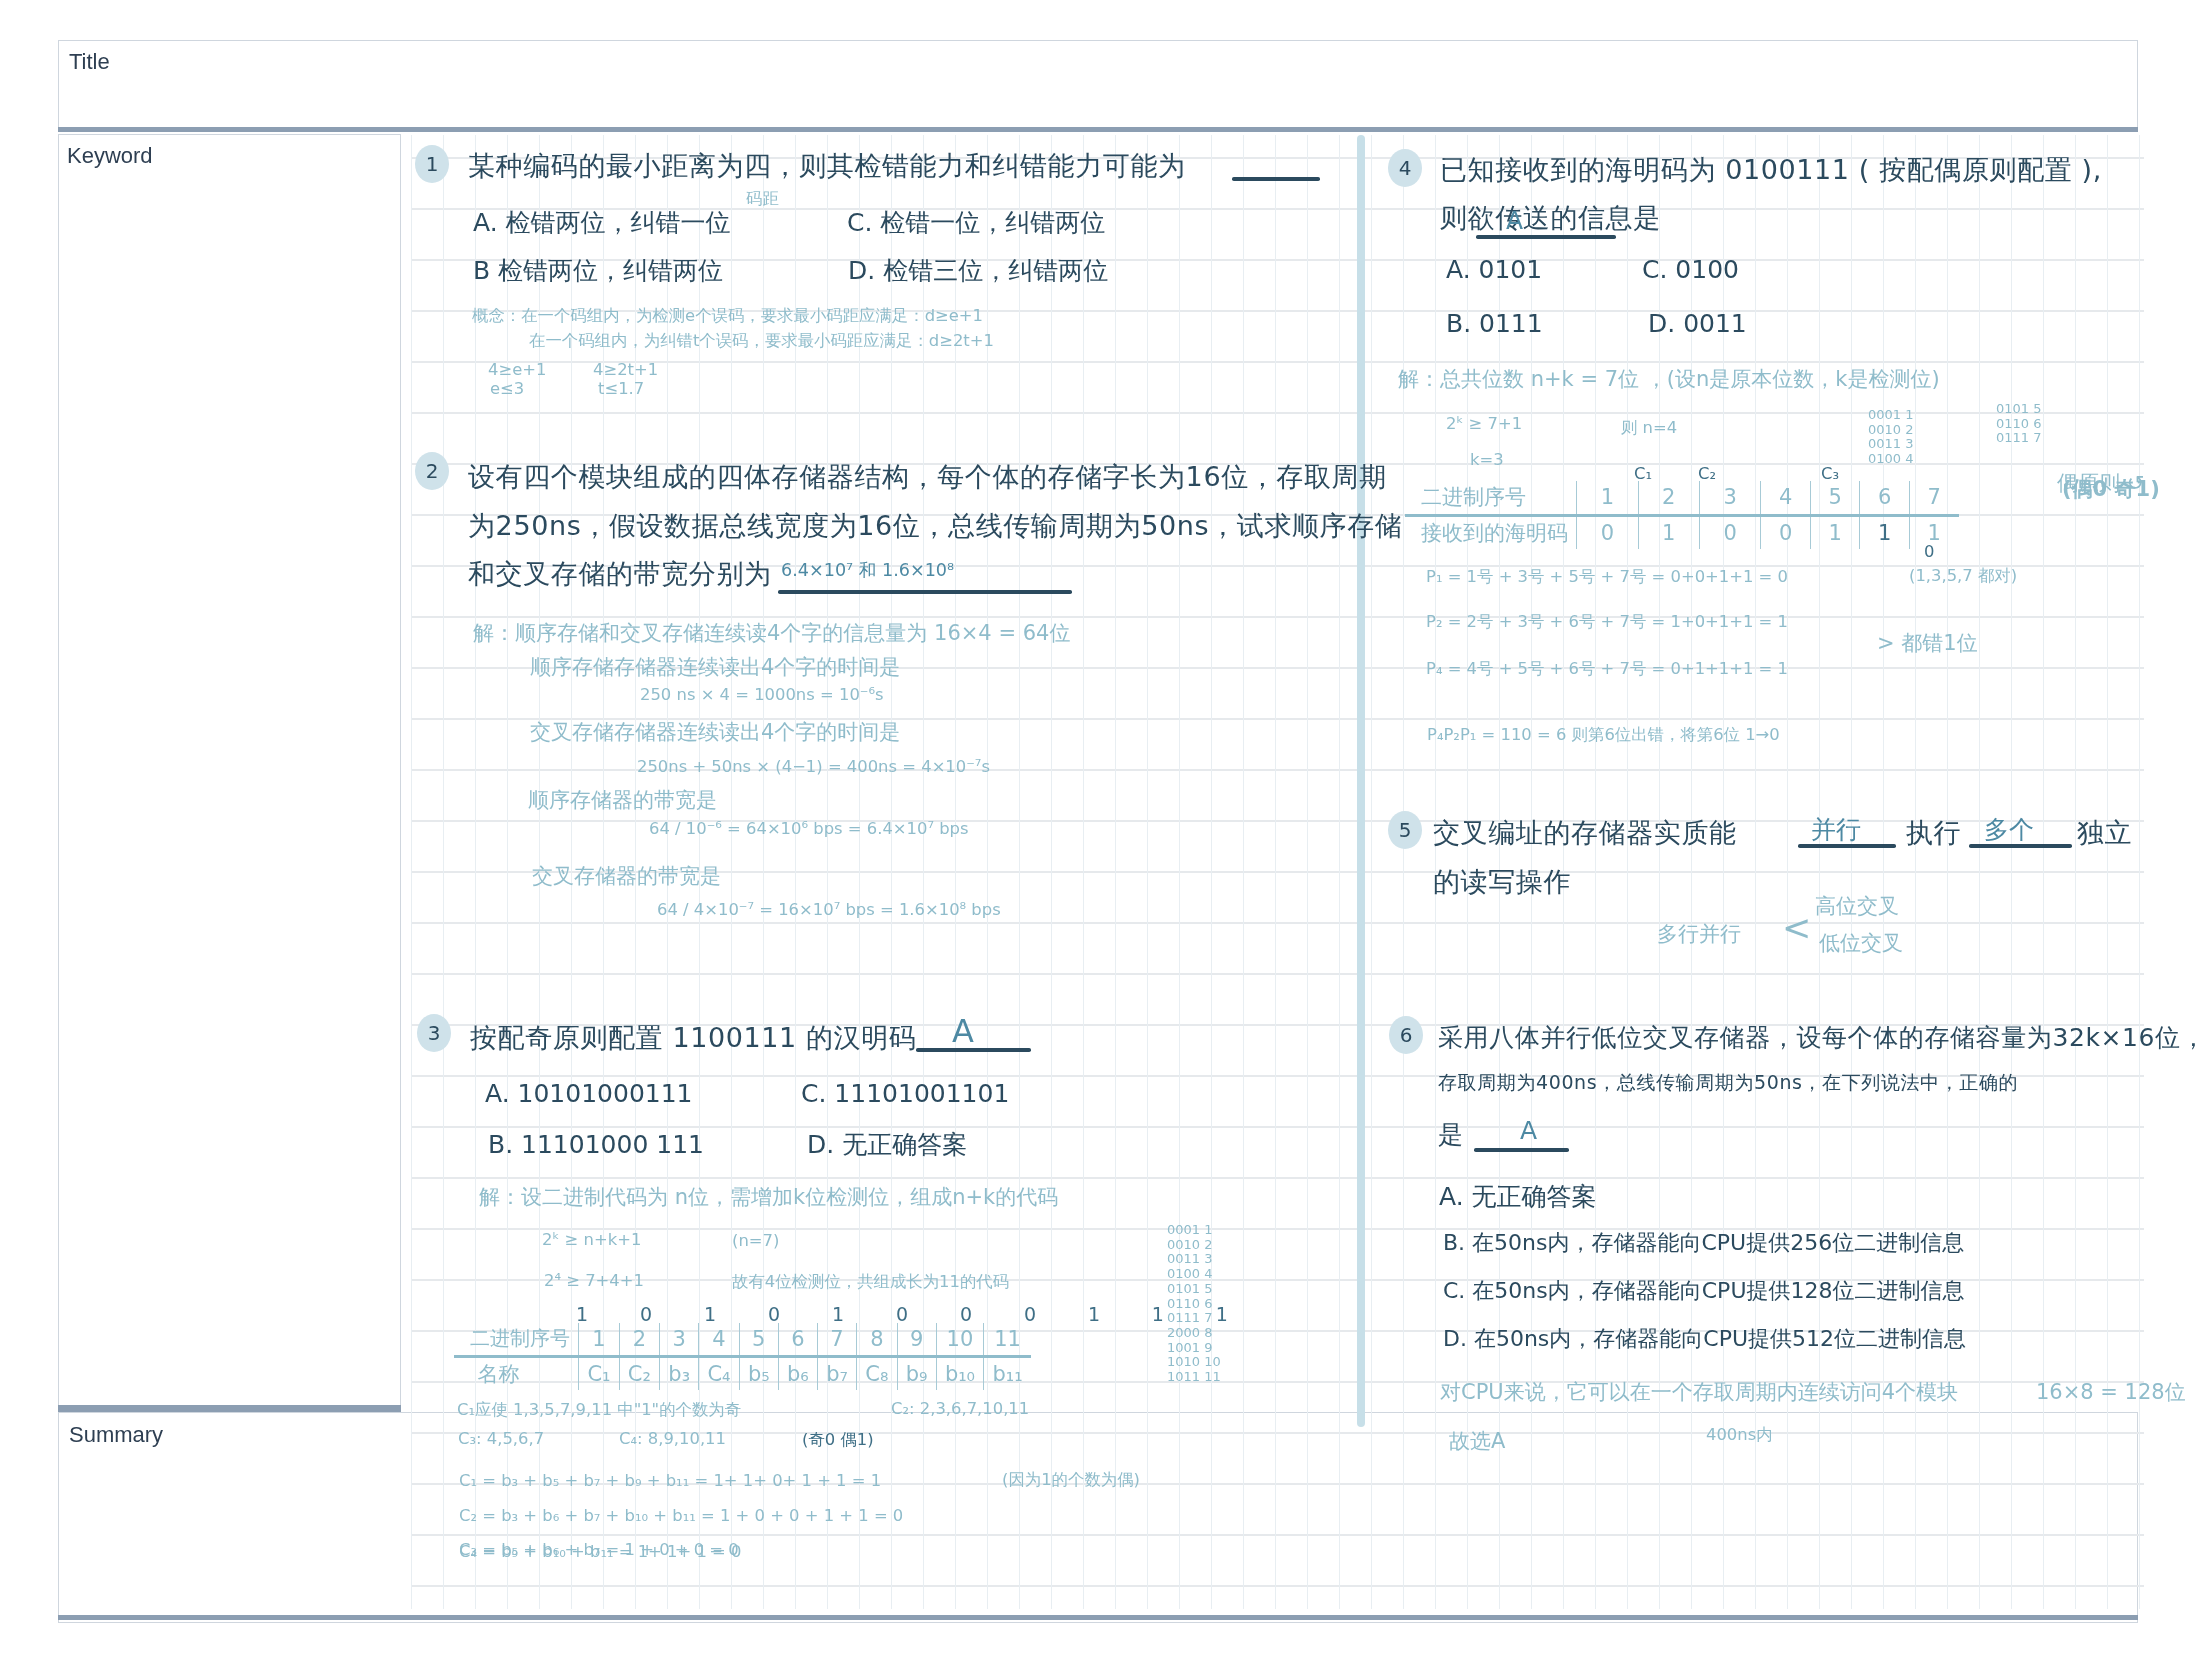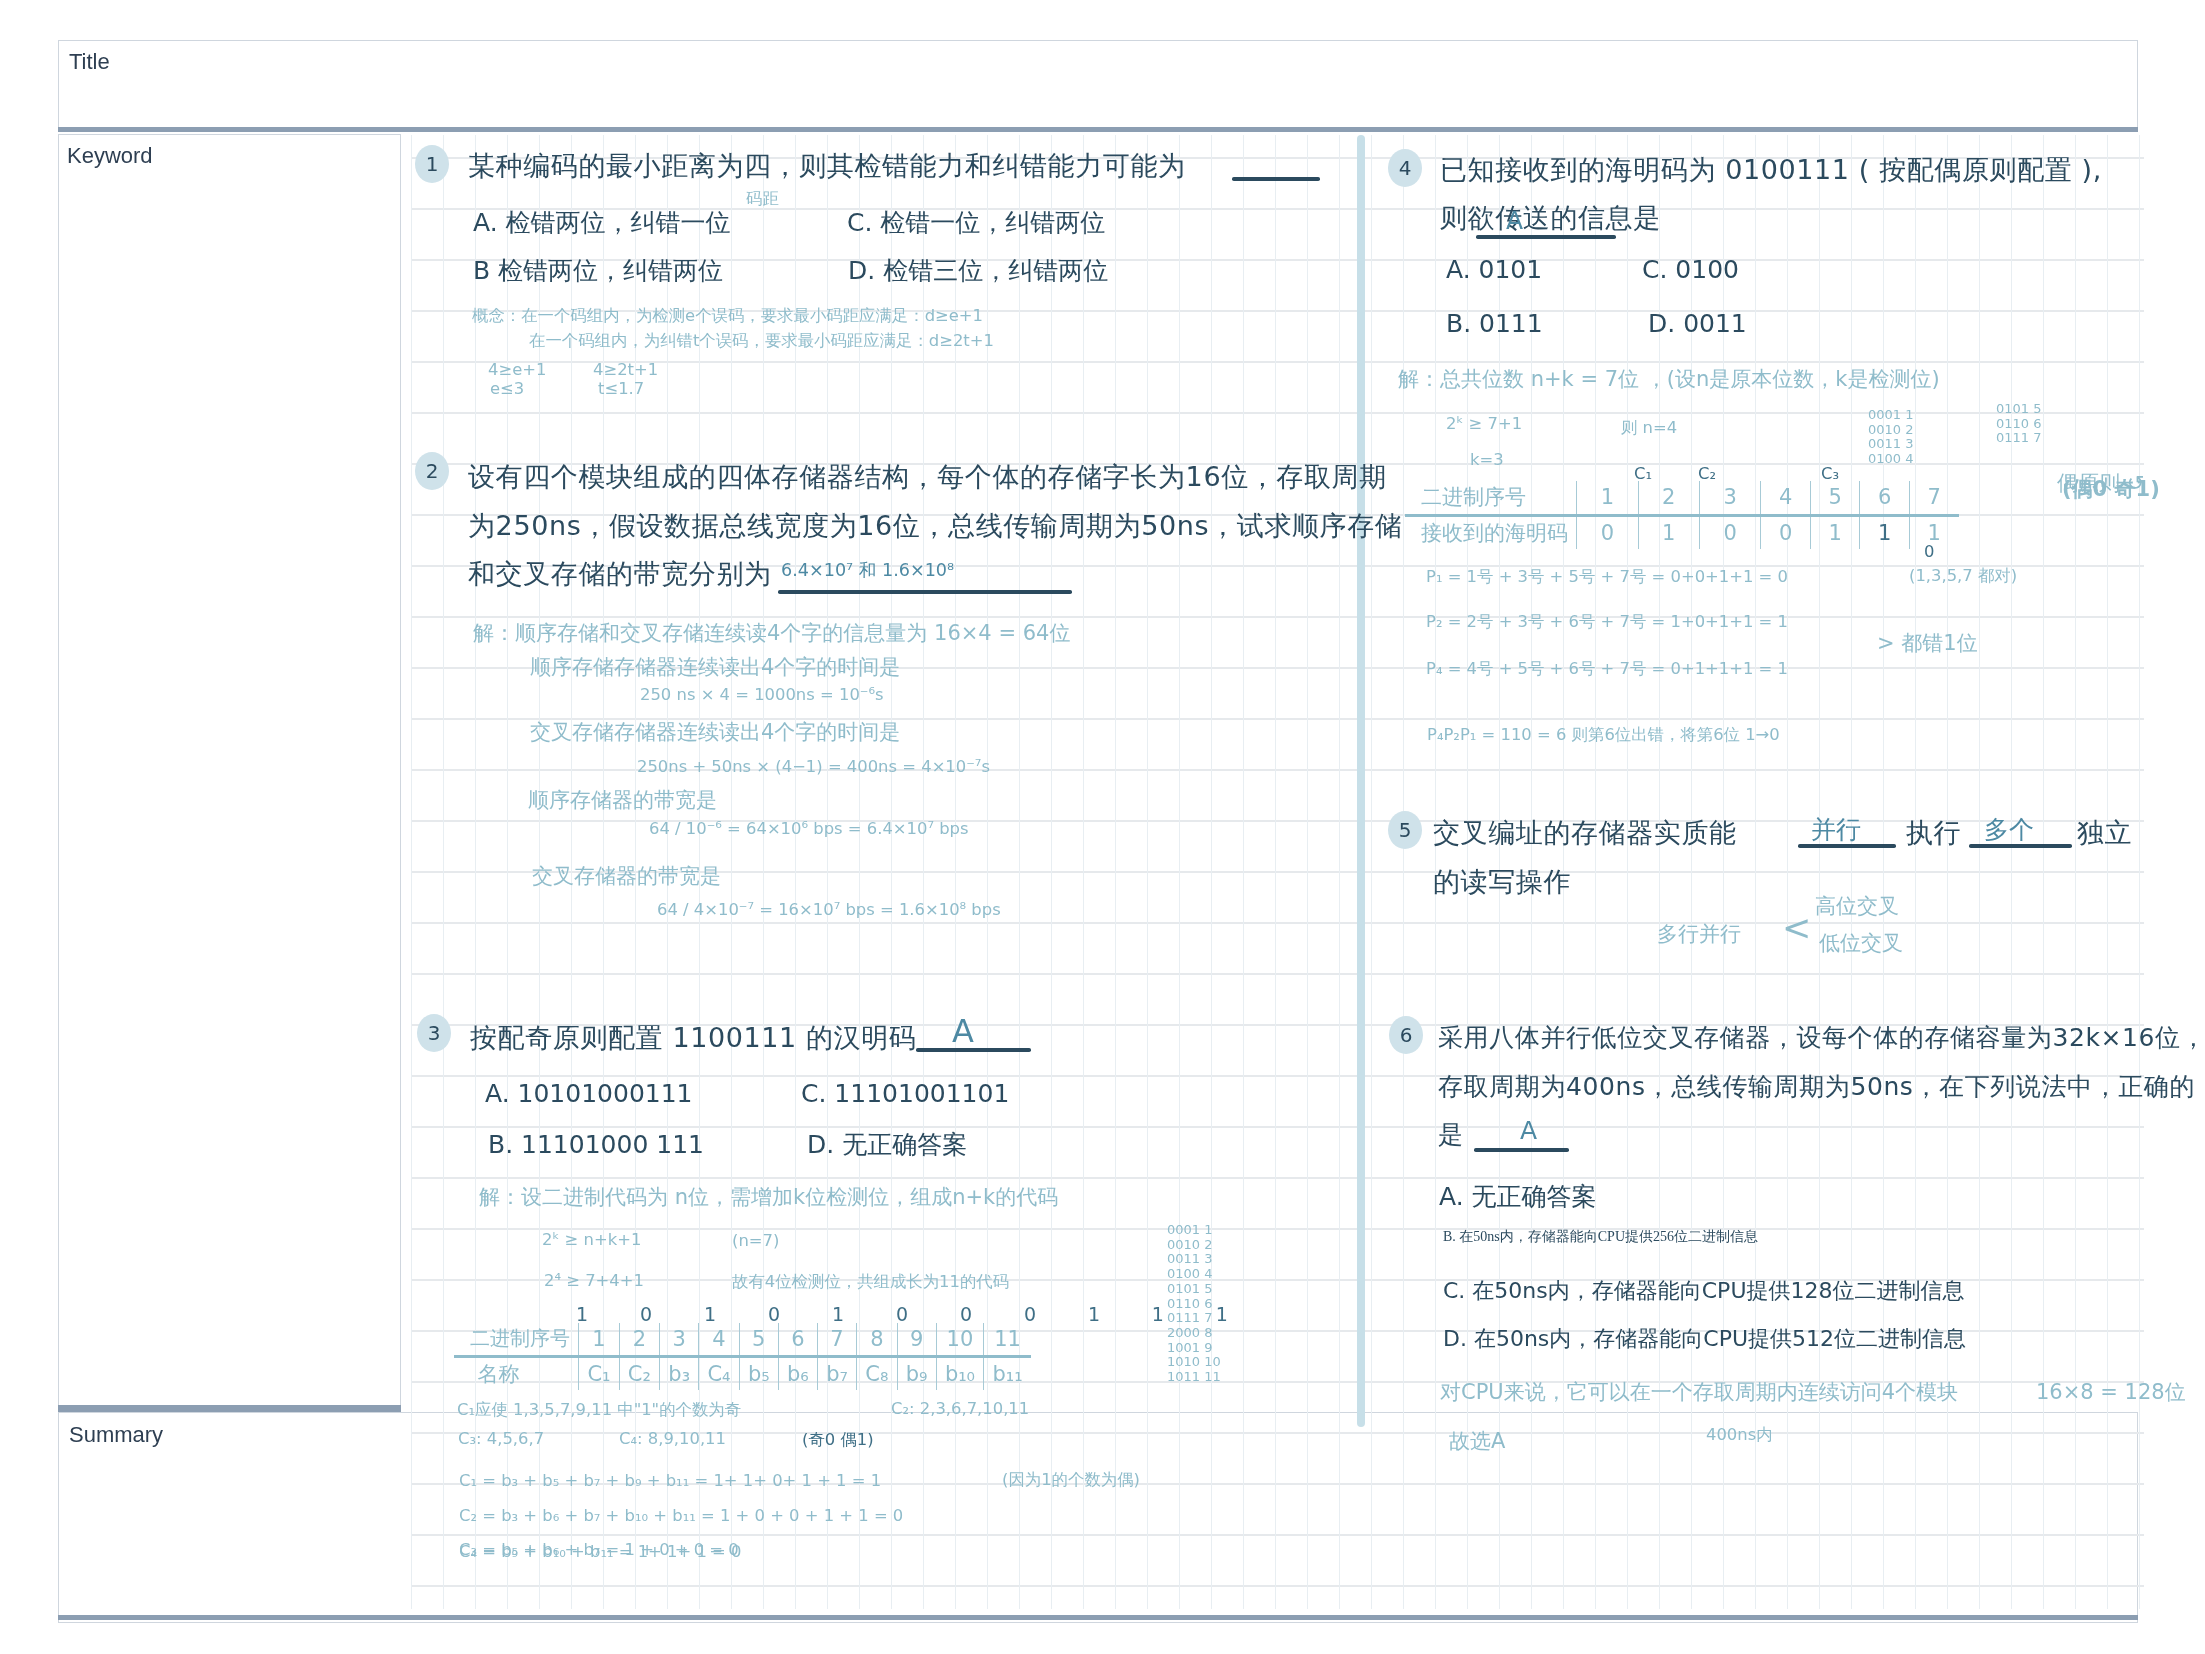--- a/index.html
+++ b/index.html
@@ -240,25 +240,25 @@
 <div class="blank" style="left:1969px;top:844px;width:103px;"></div>
 <div class="q" style="left:2077px;top:815px;">独立</div>
 <div class="q" style="left:1433px;top:864px;">的读写操作</div>
 <div class="note" style="left:1657px;top:920px;">多行并行</div>
 <div class="note" style="left:1782px;top:908px;font-size:35px;">&lt;</div>
 <div class="note" style="left:1815px;top:892px;">高位交叉</div>
 <div class="note" style="left:1819px;top:929px;">低位交叉</div>
 
 <div class="num" style="left:1389px;top:1016px;">6</div>
 <div class="q" style="left:1438px;top:1021px;font-size:25px;">采用八体并行低位交叉存储器，设每个体的存储容量为32k×16位，</div>
-<div class="q" style="left:1438px;top:1070px;font-size:25px;">存取周期为400ns，总线传输周期为50ns，在下列说法中，正确的</div>
+<div class="q" style="left:1438px;top:1070px;font-size:19px;">存取周期为400ns，总线传输周期为50ns，在下列说法中，正确的</div>
 <div class="q" style="left:1438px;top:1118px;font-size:25px;">是</div>
 <div class="ans" style="left:1520px;top:1116px;font-size:25px;">A</div>
 <div class="blank" style="left:1474px;top:1148px;width:95px;"></div>
 <div class="opt" style="left:1439px;top:1180px;">A. 无正确答案</div>
-<div class="opt" style="left:1443px;top:1228px;font-size:14px;font-family:Liberation Serif, serif;">B. 在50ns内，存储器能向CPU提供256位二进制信息</div>
+<div class="opt" style="left:1443px;top:1228px;font-size:22px;">B. 在50ns内，存储器能向CPU提供256位二进制信息</div>
 <div class="opt" style="left:1443px;top:1276px;font-size:22px;">C. 在50ns内，存储器能向CPU提供128位二进制信息</div>
 <div class="opt" style="left:1443px;top:1324px;font-size:22px;">D. 在50ns内，存储器能向CPU提供512位二进制信息</div>
 <div class="note" style="left:1440px;top:1378px;">对CPU来说，它可以在一个存取周期内连续访问4个模块</div>
 <div class="note" style="left:2036px;top:1378px;">16×8 = 128位</div>
 <div class="note sm" style="left:1706px;top:1424px;">400ns内</div>
 <div class="note" style="left:1449px;top:1427px;">故选A</div>
 
 
 </body></html>

